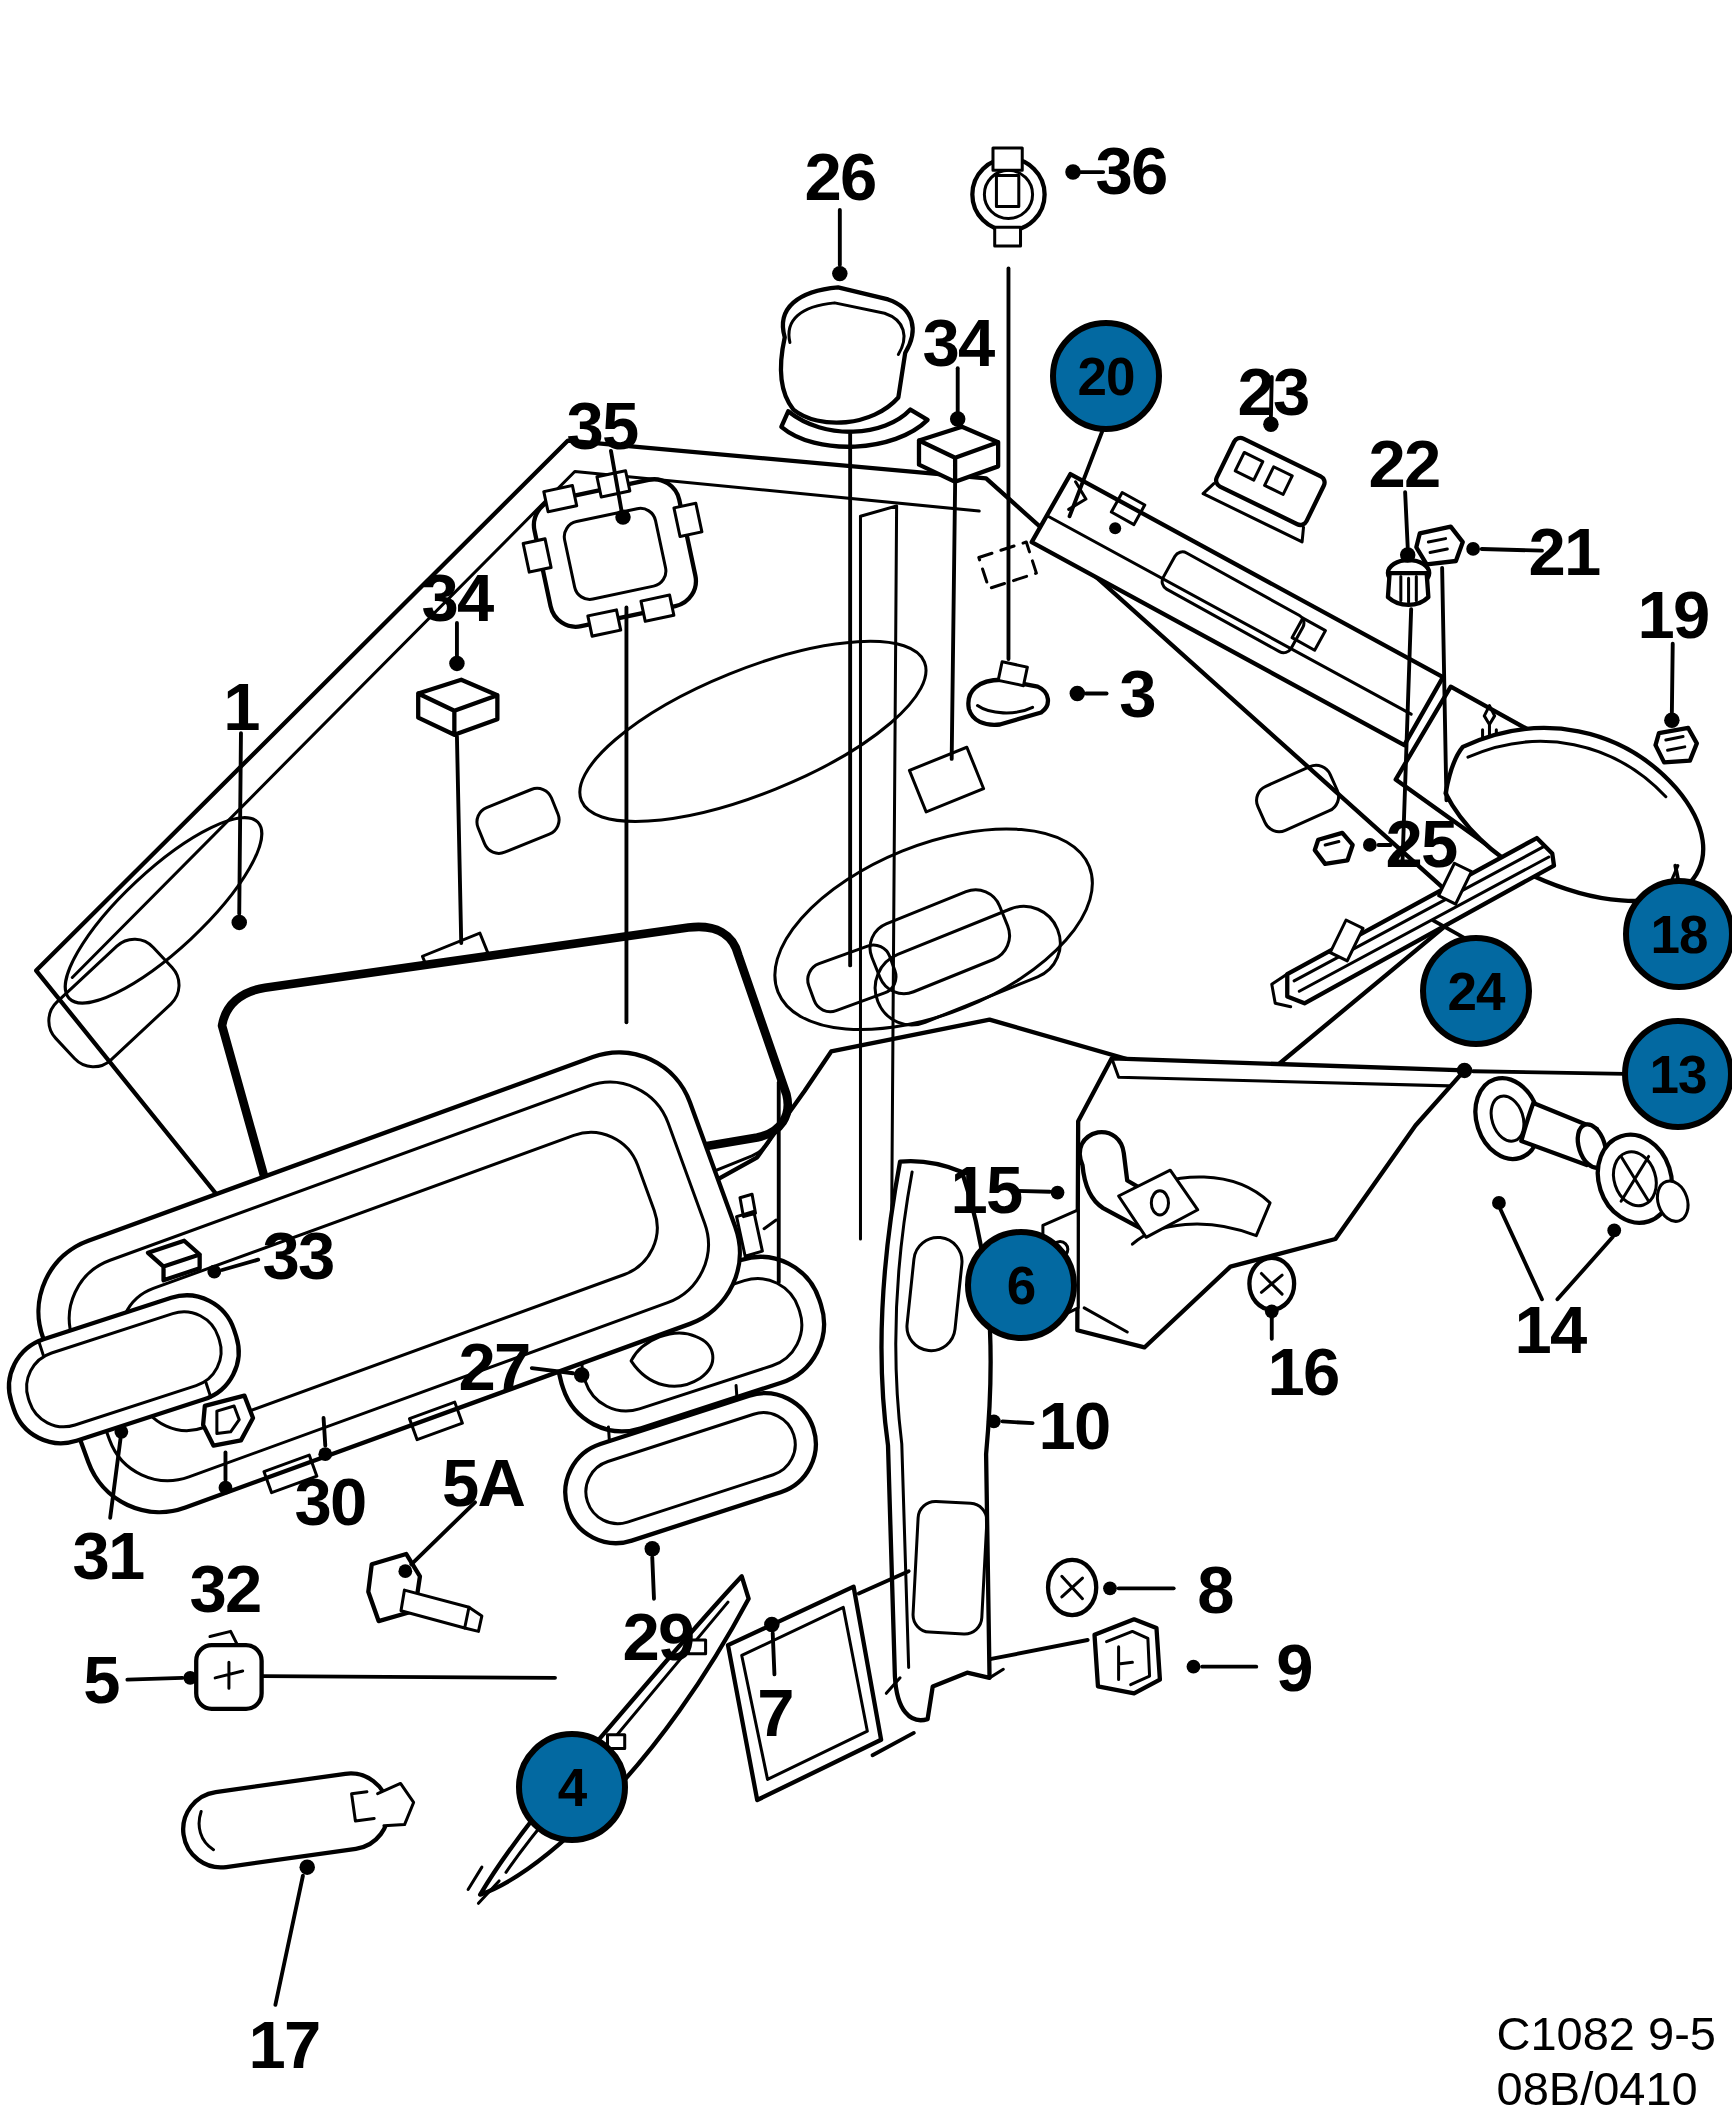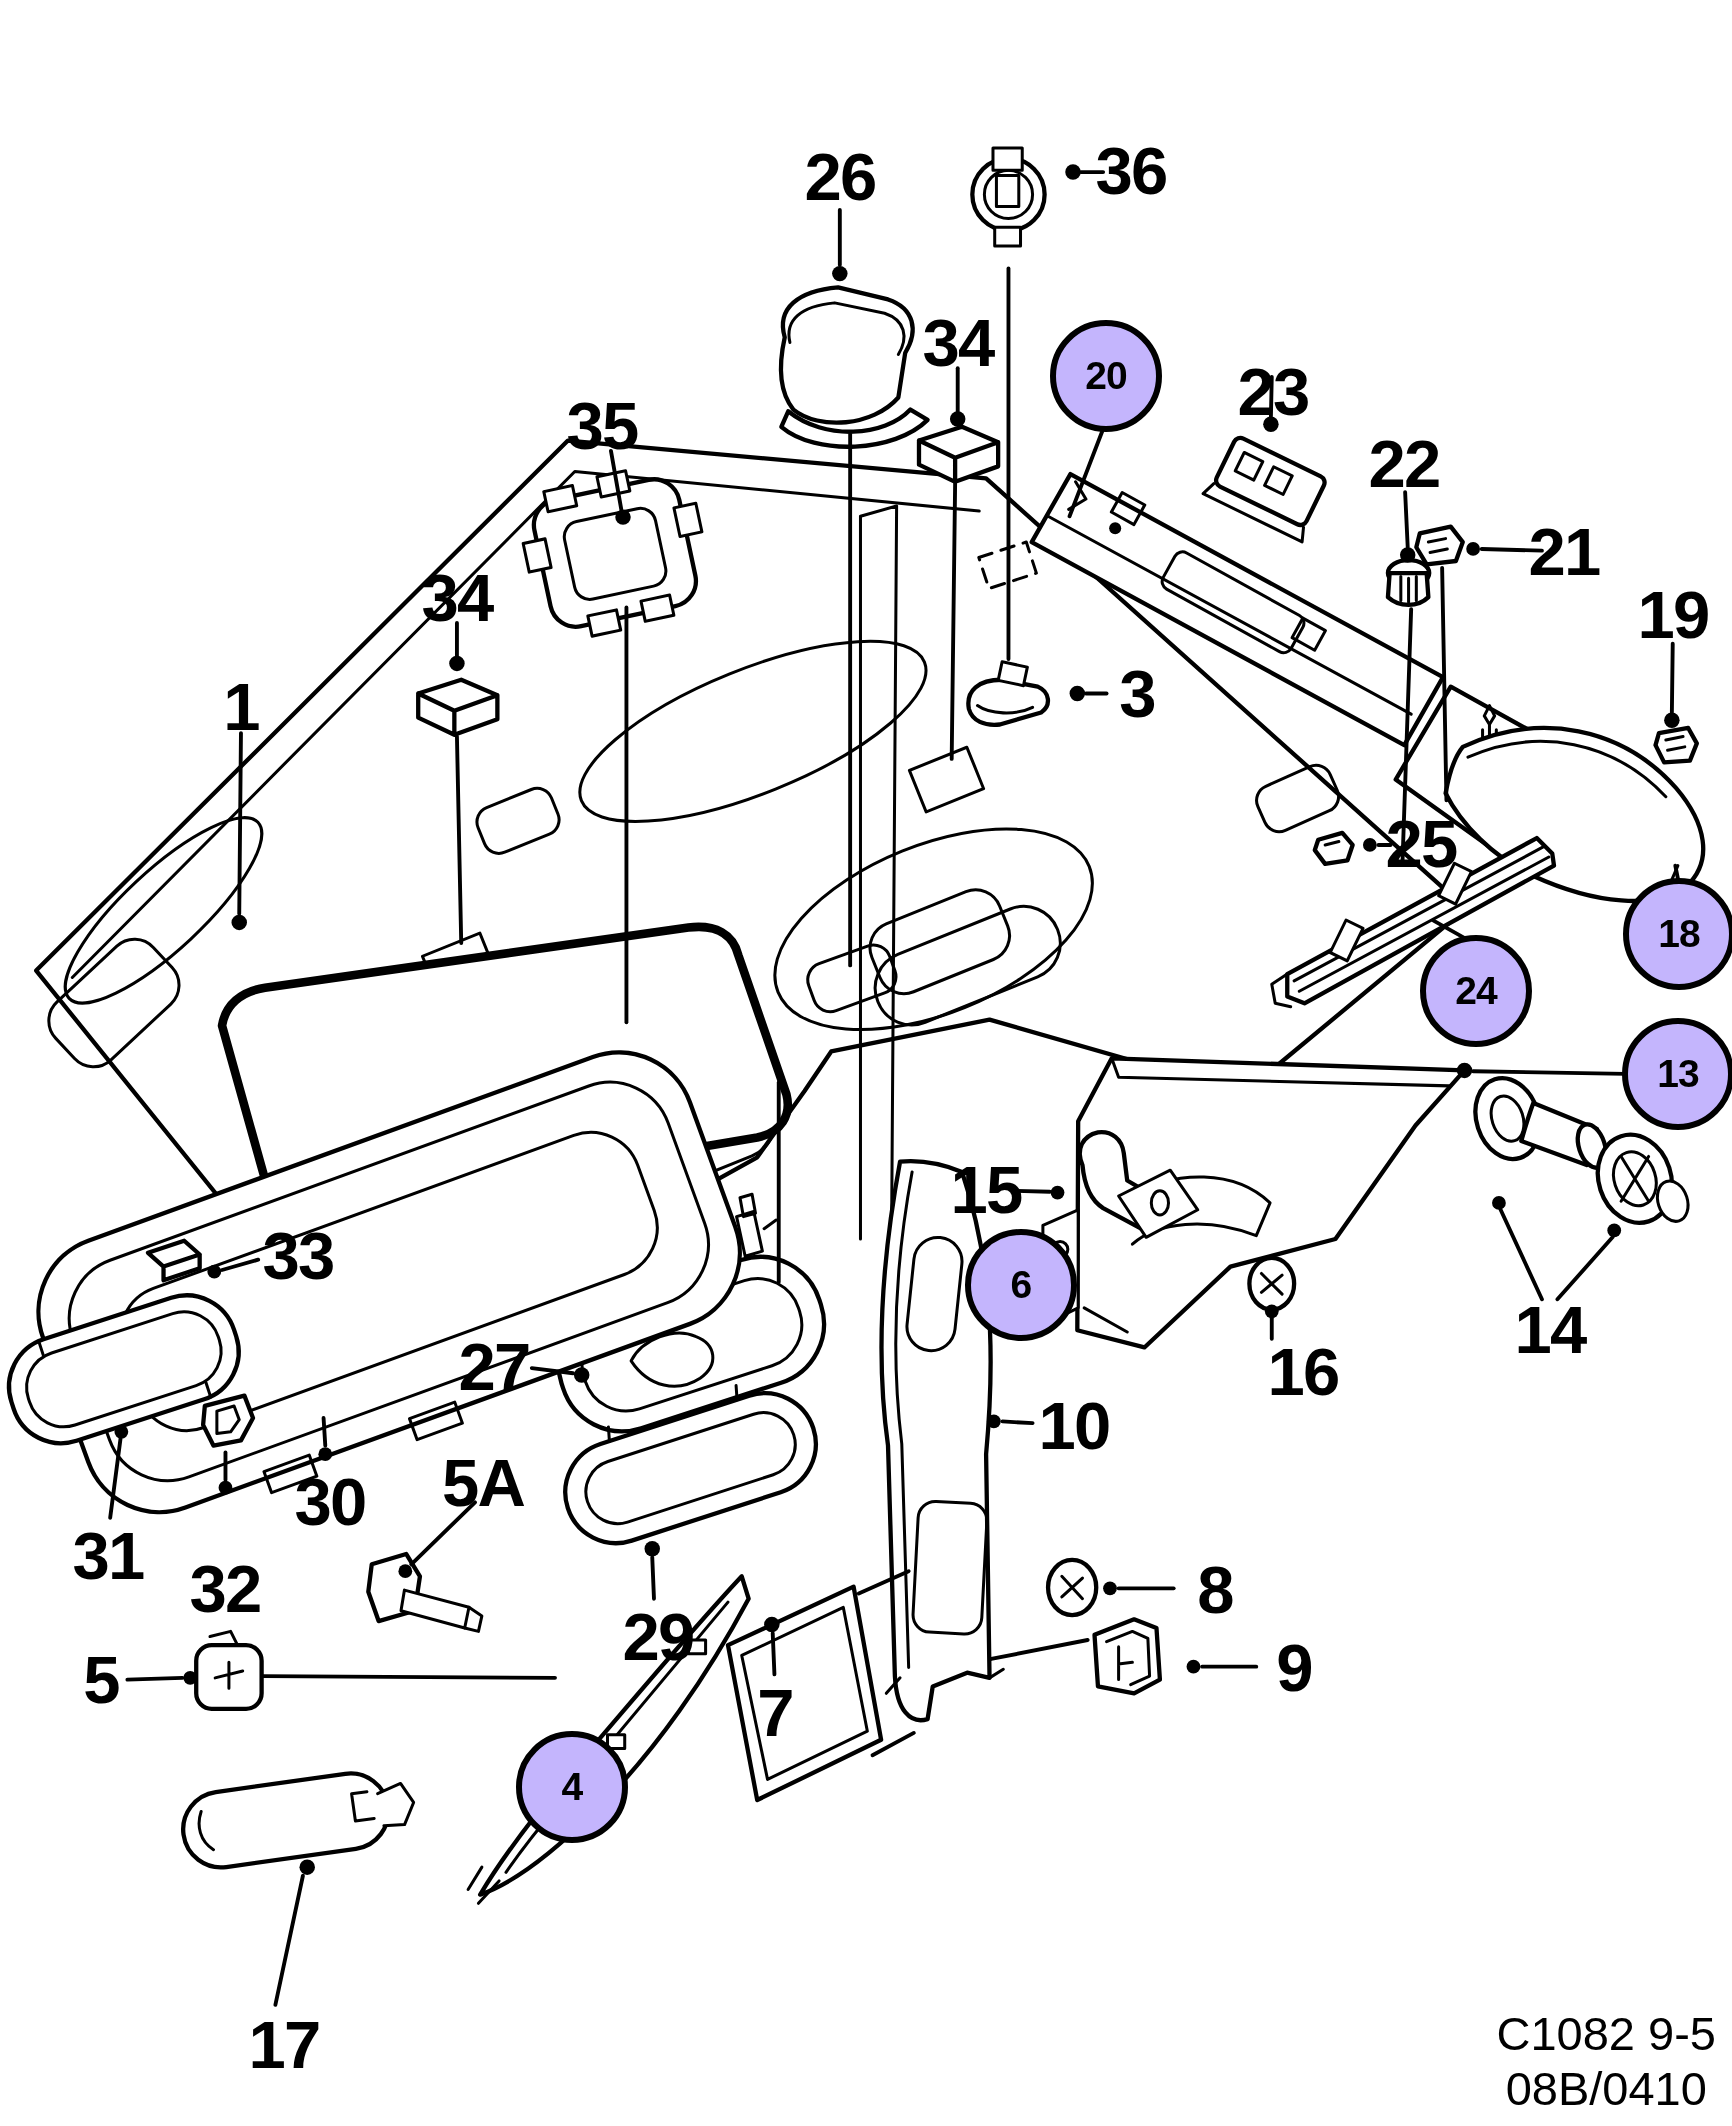--- a/index.html
+++ b/index.html
@@ -7,22 +7,22 @@
   .stage{position:absolute;left:0;top:0;width:1733px;height:2127px;background:#fff;overflow:hidden;}
   .stage svg{position:absolute;left:0;top:0;width:100%;height:100%;}
   svg path,svg rect,svg ellipse,svg circle,svg line,svg polyline{stroke:#000;fill:none;stroke-width:5;stroke-linecap:round;stroke-linejoin:round;}
   .wf{fill:#fff;}
   .dot{fill:#000;stroke:none;}
   .thin{stroke-width:3.5;}
   .thick{stroke-width:10;}
   .dash{stroke-dasharray:16 11;}
   .leader path{stroke-width:4.5;}
   .callout{position:absolute;transform:translate(-50%,-50%);font-weight:bold;font-size:67px;color:#000;white-space:nowrap;letter-spacing:-1.7px;z-index:3;}
-  .callout.circled{width:100px;height:100px;border:6px solid #000;border-radius:50%;display:flex;align-items:center;justify-content:center;font-size:39px;letter-spacing:-0.9px;background:#c4b5fd;}
-  .caption{position:absolute;right:17px;bottom:10.3px;text-align:center;font-size:47px;color:#000;line-height:1.18;z-index:3;}
+  .callout.circled{width:100px;height:100px;border:6px solid #000;border-radius:50%;display:flex;align-items:center;justify-content:center;font-size:53px;letter-spacing:-0.9px;background:#0369a1;}
+  .caption{position:absolute;right:17px;bottom:10.3px;text-align:left;font-size:47px;color:#000;line-height:1.18;z-index:3;}
 </style>
 </head>
 <body>
 
 <div class="stage">
 
 <svg viewBox="0 0 2014 2472">
   <defs>
     <pattern id="meshpat" patternUnits="userSpaceOnUse" width="16" height="16" patternTransform="rotate(45)">
       <path d="M0 8 H16 M8 0 V16" stroke="#000" stroke-width="2.5"></path>

